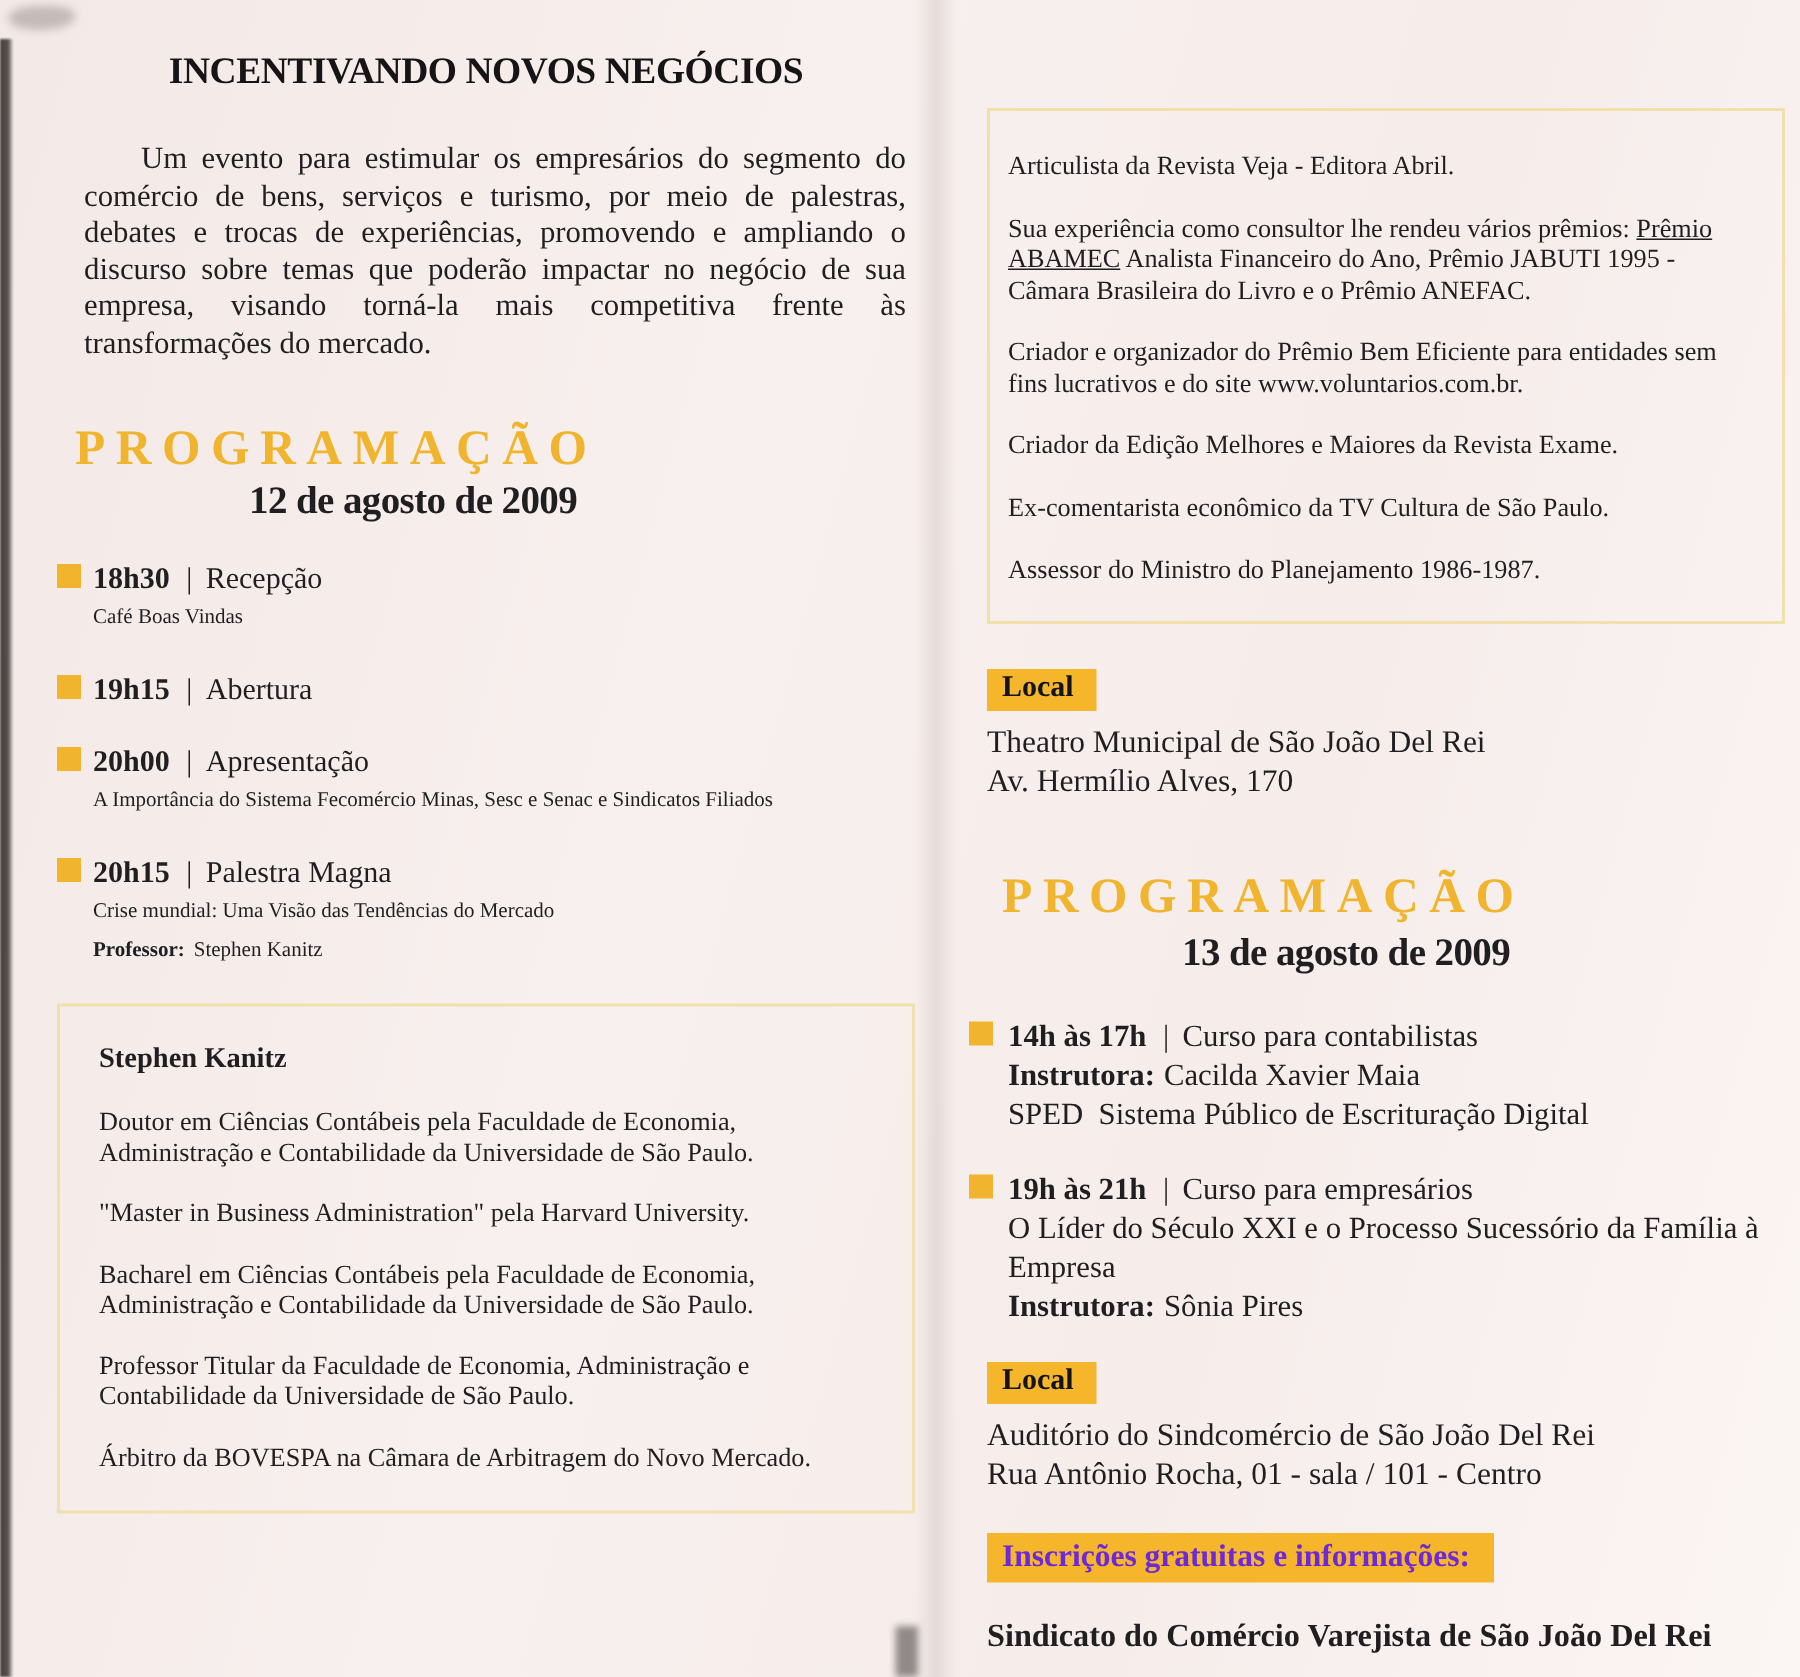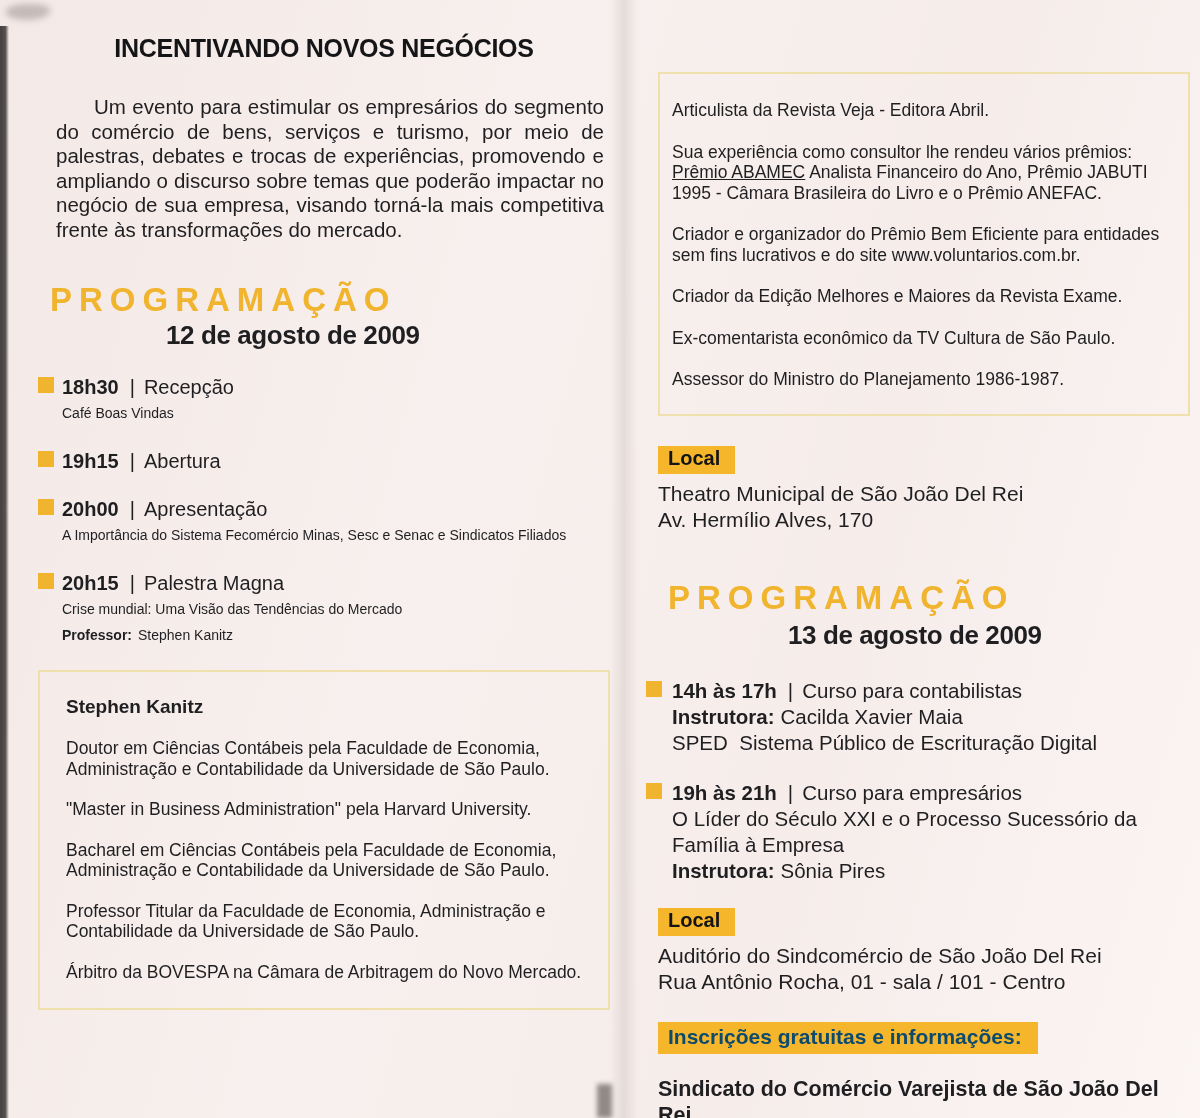--- a/index.html
+++ b/index.html
@@ -7,20 +7,21 @@
     width:1200px;height:1118px;
     font-family:"Liberation Sans","DejaVu Sans",sans-serif;
     color:#1f1f22;
     background:#f7efed;
     overflow:hidden;
   }
   .page{
     position:relative;width:1200px;height:1118px;
     background:linear-gradient(105deg,#f3e9e7 0%,#f8f0ee 38%,#f6edeb 68%,#fbf5f3 100%);
     overflow:hidden;
+    font-family:Liberation Serif, serif;
   }
   
   .scan-edge{
     position:absolute;left:0;top:26px;width:9px;height:1092px;
     background:linear-gradient(to right,#454140 0%,#56504e 60%,rgba(120,110,106,0) 100%);
     filter:blur(.6px);
   }
   .scan-smudge{
     position:absolute;left:6px;top:4px;width:44px;height:16px;
     background:rgba(110,100,96,.35);border-radius:50% 40% 60% 50%;filter:blur(3px);
@@ -92,21 +93,21 @@
   .venue-line{font-size:21px;line-height:26.5px;}
   .venue .venue-line:first-of-type{margin-top:7px;}
 
   .prog-heading.rgt{margin:46px 0 0 10px;}
   .prog-date.rgt{margin:4px 0 0 130px;}
   .sched-right{margin-top:28px;margin-left:-12px;}
   .sched-right .s-item{padding-left:26px;margin-bottom:24px;}
   .sched-right .s-head,.sched-right .s-line{font-size:20.5px;line-height:26px;}
 
   .reg-bar{
-    display:inline-block;background:#f6b62b;color:#0c4a6e;
+    display:inline-block;background:#f6b62b;color:#6d28d9;
     margin-top:26px;font-size:21px;font-weight:bold;padding:3px 16px 5px 10px;
   }
   .contact{margin-top:22px;}
   .contact-org{font-size:21.5px;font-weight:bold;line-height:26px;}
 </style>
 </head>
 <body>
 
 <div class="page">
 

